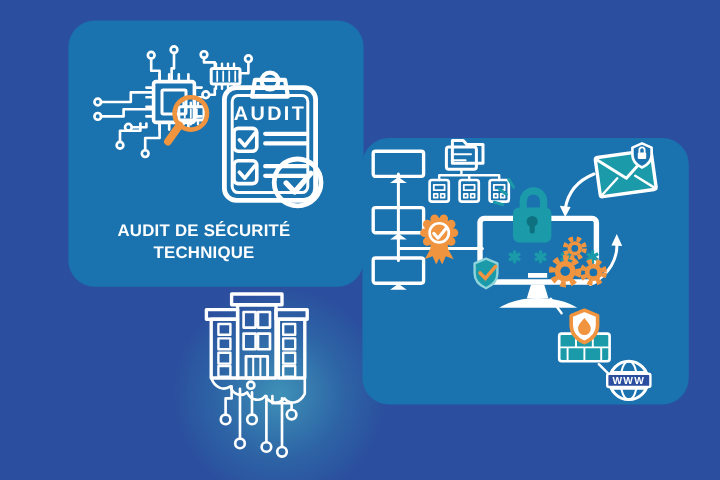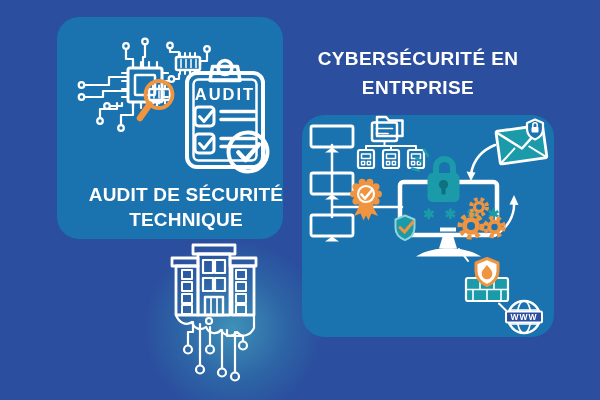--- a/index.html
+++ b/index.html
@@ -3,43 +3,39 @@
 <meta charset="utf-8">
 <style>
   html,body{margin:0;padding:0;}
   #canvas{
     position:relative;width:600px;height:400px;overflow:hidden;
     background:
       radial-gradient(circle 118px at 233px 328px, rgba(64,152,186,0.9) 0%, rgba(47,118,172,0.55) 45%, rgba(43,79,158,0) 75%),
       #2b4f9e;
     font-family:"Liberation Sans", sans-serif;
   }
-  .card{position:absolute;background:#1a72ae;border-radius:22px;}
+  .card{position:absolute;background:#1a72ae;border-radius:22px;padding-left:20px;}
   #card-audit{left:57px;top:17px;width:226px;height:222px;}
   #card-network{left:302px;top:115px;width:252px;height:222px;}
   #main-title{
     position:absolute;left:292px;top:44px;width:252px;text-align:center;
     color:#ffffff;font-weight:bold;font-size:19px;line-height:1.55;letter-spacing:0.4px;
   }
   .card-label{position:absolute;text-align:center;color:#ffffff;font-weight:bold;}
-  #audit-label{left:16px;top:166px;width:226px;font-size:19px;line-height:1.3;letter-spacing:0.2px;}
+  #audit-label{left:0;top:166px;width:226px;font-size:14px;line-height:1.3;letter-spacing:0.2px;}
   #network-label{left:0;top:176px;width:152px;font-size:12.5px;line-height:1.4;letter-spacing:0.2px;}
   svg{position:absolute;overflow:visible;}
   svg text{font-family:"Liberation Sans", sans-serif;font-weight:bold;}
   .w{stroke:#ffffff;fill:none;stroke-linecap:round;stroke-linejoin:round;}
 </style>
 </head>
 <body>
 
 <div id="canvas">
 
-  <div id="main-title">
-    <div>CYBERSÉCURITÉ EN</div>
-    <div>ENTRPRISE</div>
-  </div>
 
   <div id="card-audit" class="card">
 
     <svg style="left:16px;top:16px;" width="150" height="110" viewBox="0 0 150 110">
       <g class="w" stroke-width="2.2">
         <path d="M11,52 H36 V44 H55"></path>
           <circle cx="8.5" cy="52" r="2.8"></circle>
         <path d="M11,64 H30 V58 H55"></path>
           <circle cx="8.5" cy="64" r="2.8"></circle>
         <path d="M27,85 V76 H44 V70"></path>

